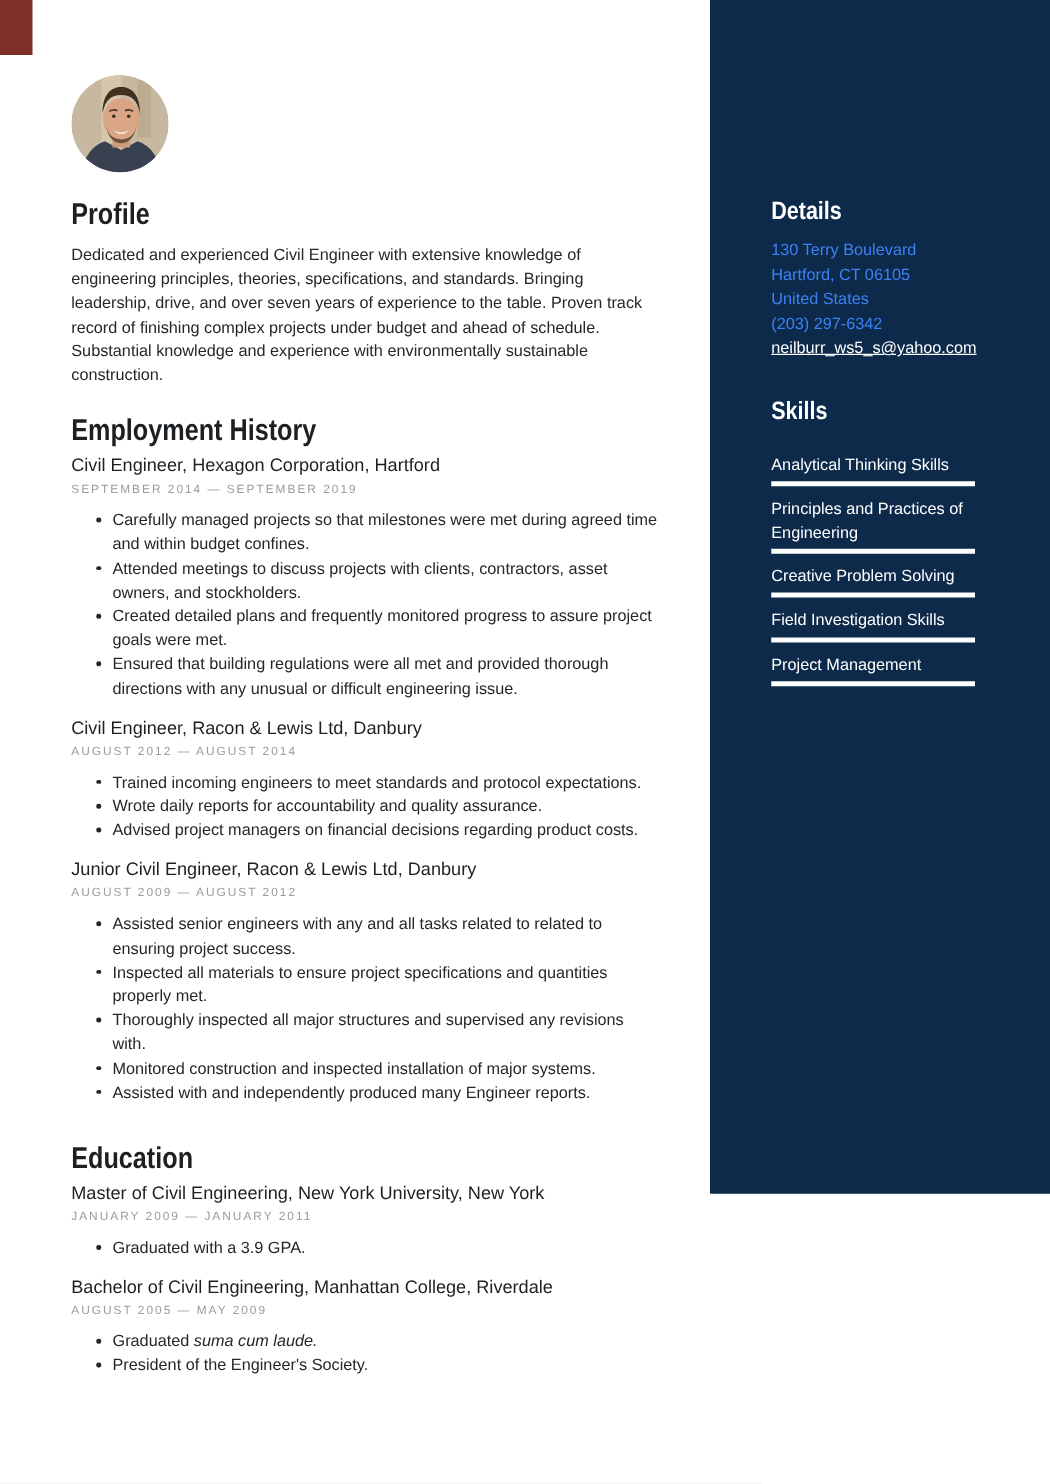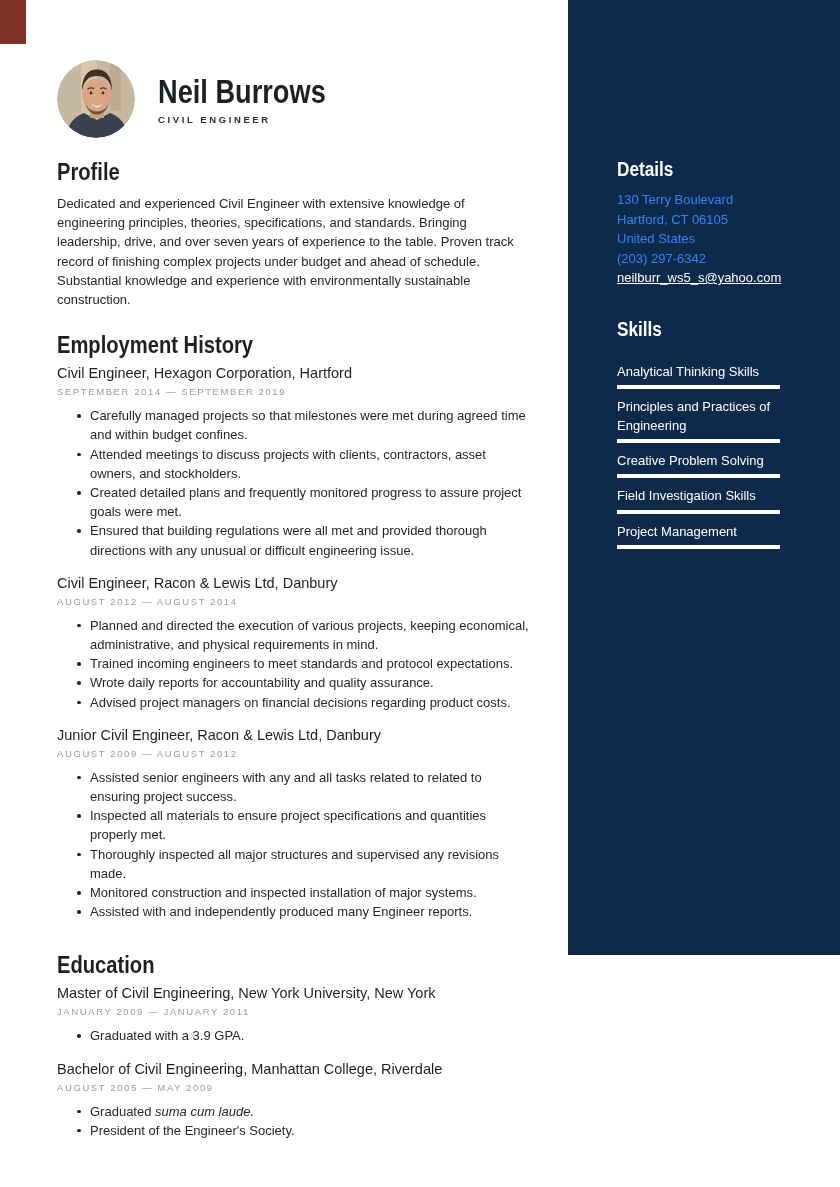--- a/index.html
+++ b/index.html
@@ -105,24 +105,20 @@
             <path d="M25 31 C25 15 32 9.5 40 9.5 C48 9.5 55 15 55 31 C53 20 48 16 40 16 C32 16 27 20 25 31 Z" fill="#40301f"></path>
             <path d="M27.5 39 Q29.5 54 40 54.5 Q50.5 54 52.5 39 Q51 51 40 51.5 Q29 51 27.5 39 Z" fill="#6b5138"></path>
             <path d="M33.5 43.5 Q40 48.5 46.5 43.5 Q40 51 33.5 43.5 Z" fill="#f6efe7"></path>
             <circle cx="34" cy="33" r="1.4" fill="#3a2d22"></circle>
             <circle cx="46" cy="33" r="1.4" fill="#3a2d22"></circle>
             <path d="M30.5 29 Q34 27 37 28.6" stroke="#4a3826" stroke-width="1.4" fill="none"></path>
             <path d="M43 28.6 Q46 27 49.5 29" stroke="#4a3826" stroke-width="1.4" fill="none"></path>
           </g>
         </svg>
       </div>
-      <div class="namebox">
-        <div class="name">Neil Burrows</div>
-        <div class="role">CIVIL ENGINEER</div>
-      </div>
     </div>
 
     <div class="sec sec-profile">Profile</div>
     <p class="body-text">Dedicated and experienced Civil Engineer with extensive knowledge of engineering principles, theories, specifications, and standards. Bringing leadership, drive, and over seven years of experience to the table. Proven track record of finishing complex projects under budget and ahead of schedule. Substantial knowledge and experience with environmentally sustainable construction.</p>
 
     <div class="sec sec-emp">Employment History</div>
 
     <div class="job">
       <div class="job-title">Civil Engineer, Hexagon Corporation, Hartford</div>
       <div class="job-dates">SEPTEMBER 2014 — SEPTEMBER 2019</div>
@@ -131,34 +127,33 @@
         <li>Attended meetings to discuss projects with clients, contractors, asset owners, and stockholders.</li>
         <li>Created detailed plans and frequently monitored progress to assure project goals were met.</li>
         <li>Ensured that building regulations were all met and provided thorough directions with any unusual or difficult engineering issue.</li>
       </ul>
     </div>
 
     <div class="job">
       <div class="job-title">Civil Engineer, Racon &amp; Lewis Ltd, Danbury</div>
       <div class="job-dates">AUGUST 2012 — AUGUST 2014</div>
       <ul class="bullets">
-        <li>Planned and directed the execution of various projects, keeping economical, administrative, and physical requirements in mind.</li>
         <li>Trained incoming engineers to meet standards and protocol expectations.</li>
         <li>Wrote daily reports for accountability and quality assurance.</li>
         <li>Advised project managers on financial decisions regarding product costs.</li>
       </ul>
     </div>
 
     <div class="job">
       <div class="job-title">Junior Civil Engineer, Racon &amp; Lewis Ltd, Danbury</div>
       <div class="job-dates">AUGUST 2009 — AUGUST 2012</div>
       <ul class="bullets">
         <li>Assisted senior engineers with any and all tasks related to related to ensuring project success.</li>
         <li>Inspected all materials to ensure project specifications and quantities properly met.</li>
-        <li>Thoroughly inspected all major structures and supervised any revisions made.</li>
+        <li>Thoroughly inspected all major structures and supervised any revisions with.</li>
         <li>Monitored construction and inspected installation of major systems.</li>
         <li>Assisted with and independently produced many Engineer reports.</li>
       </ul>
     </div>
 
     <div class="sec sec-edu">Education</div>
 
     <div class="job">
       <div class="job-title">Master of Civil Engineering, New York University, New York</div>
       <div class="job-dates">JANUARY 2009 — JANUARY 2011</div>

